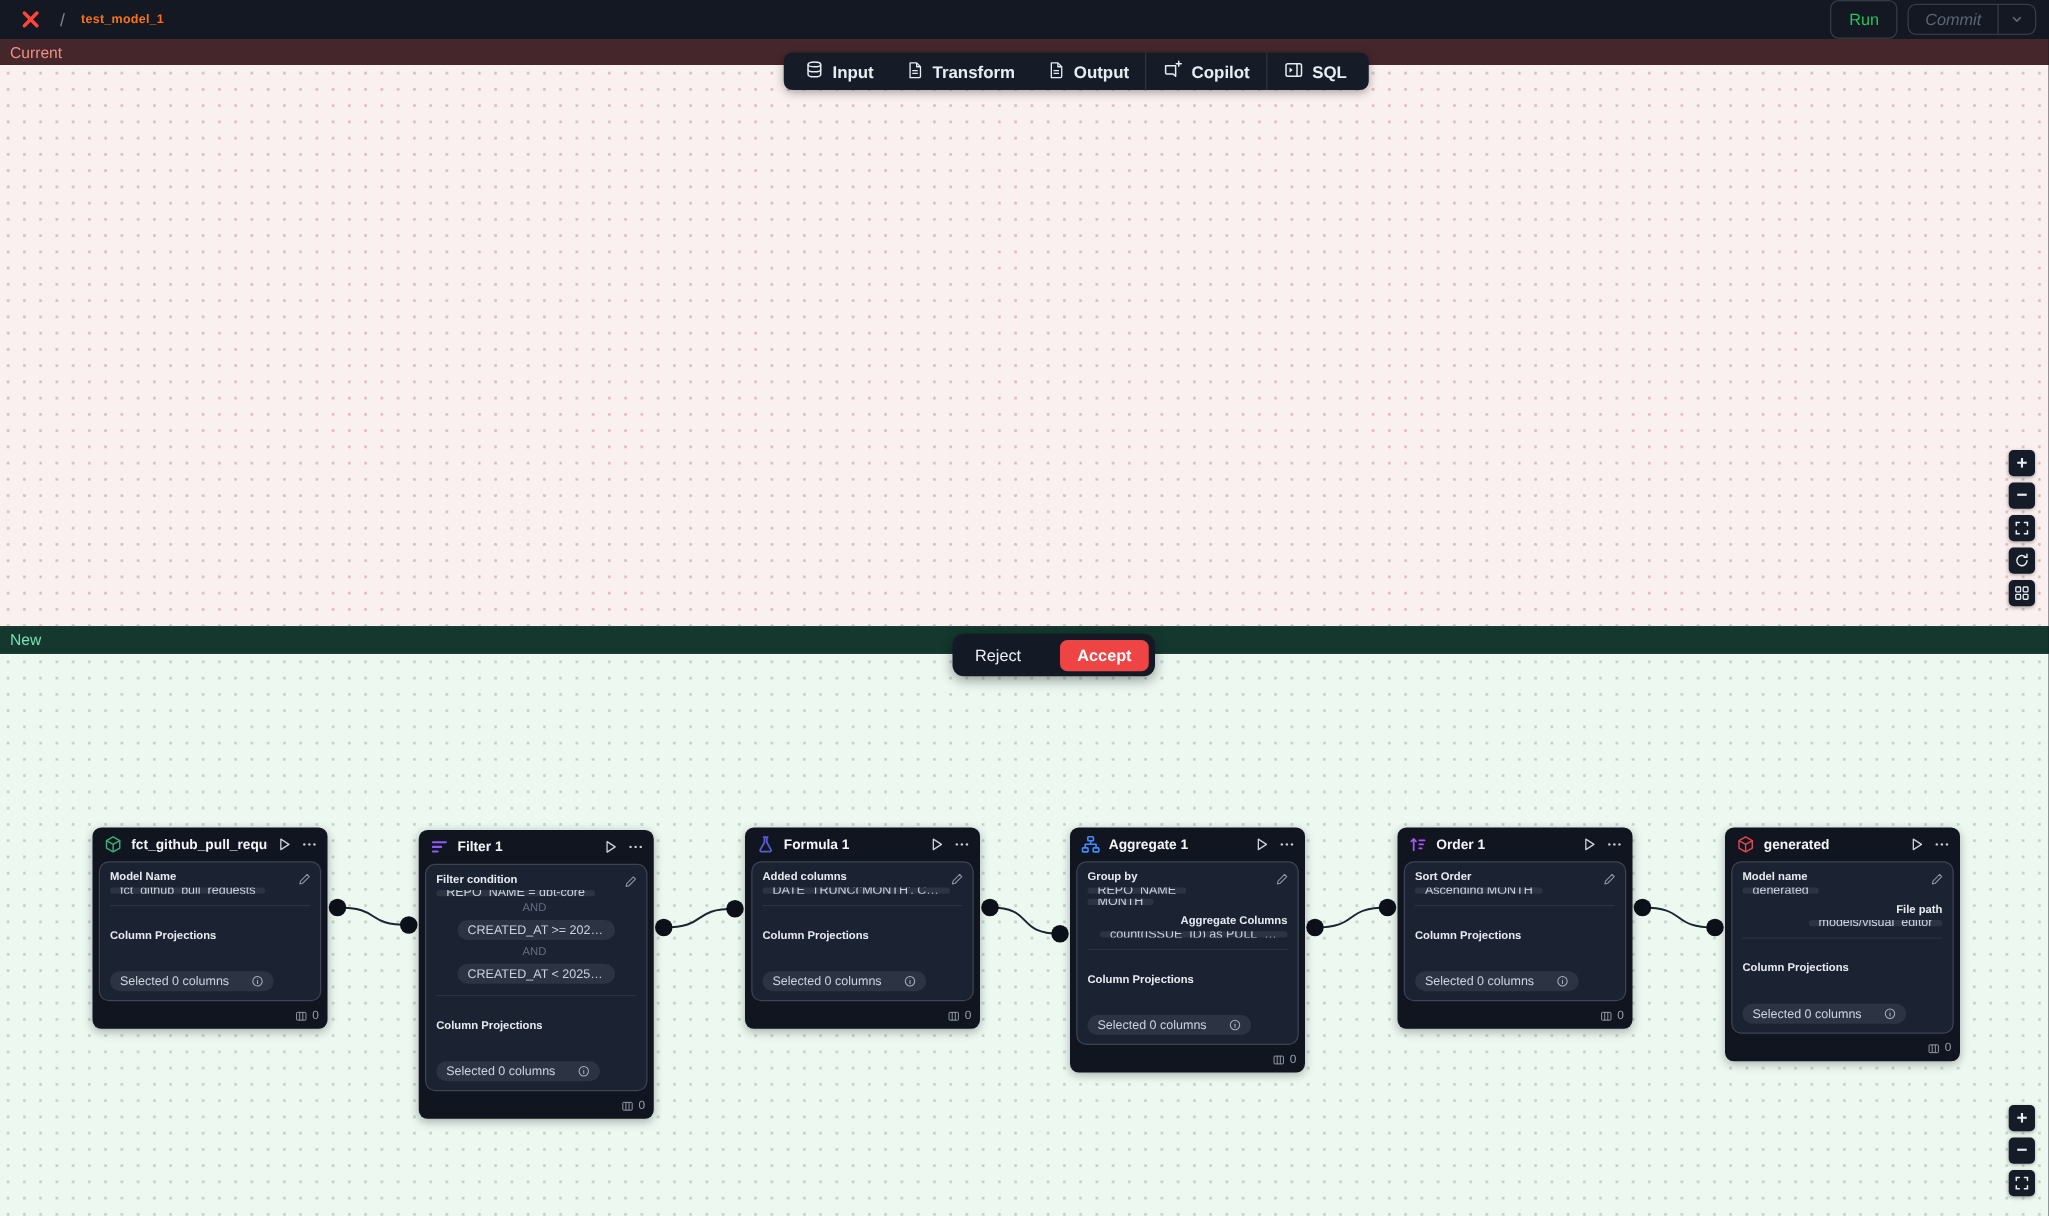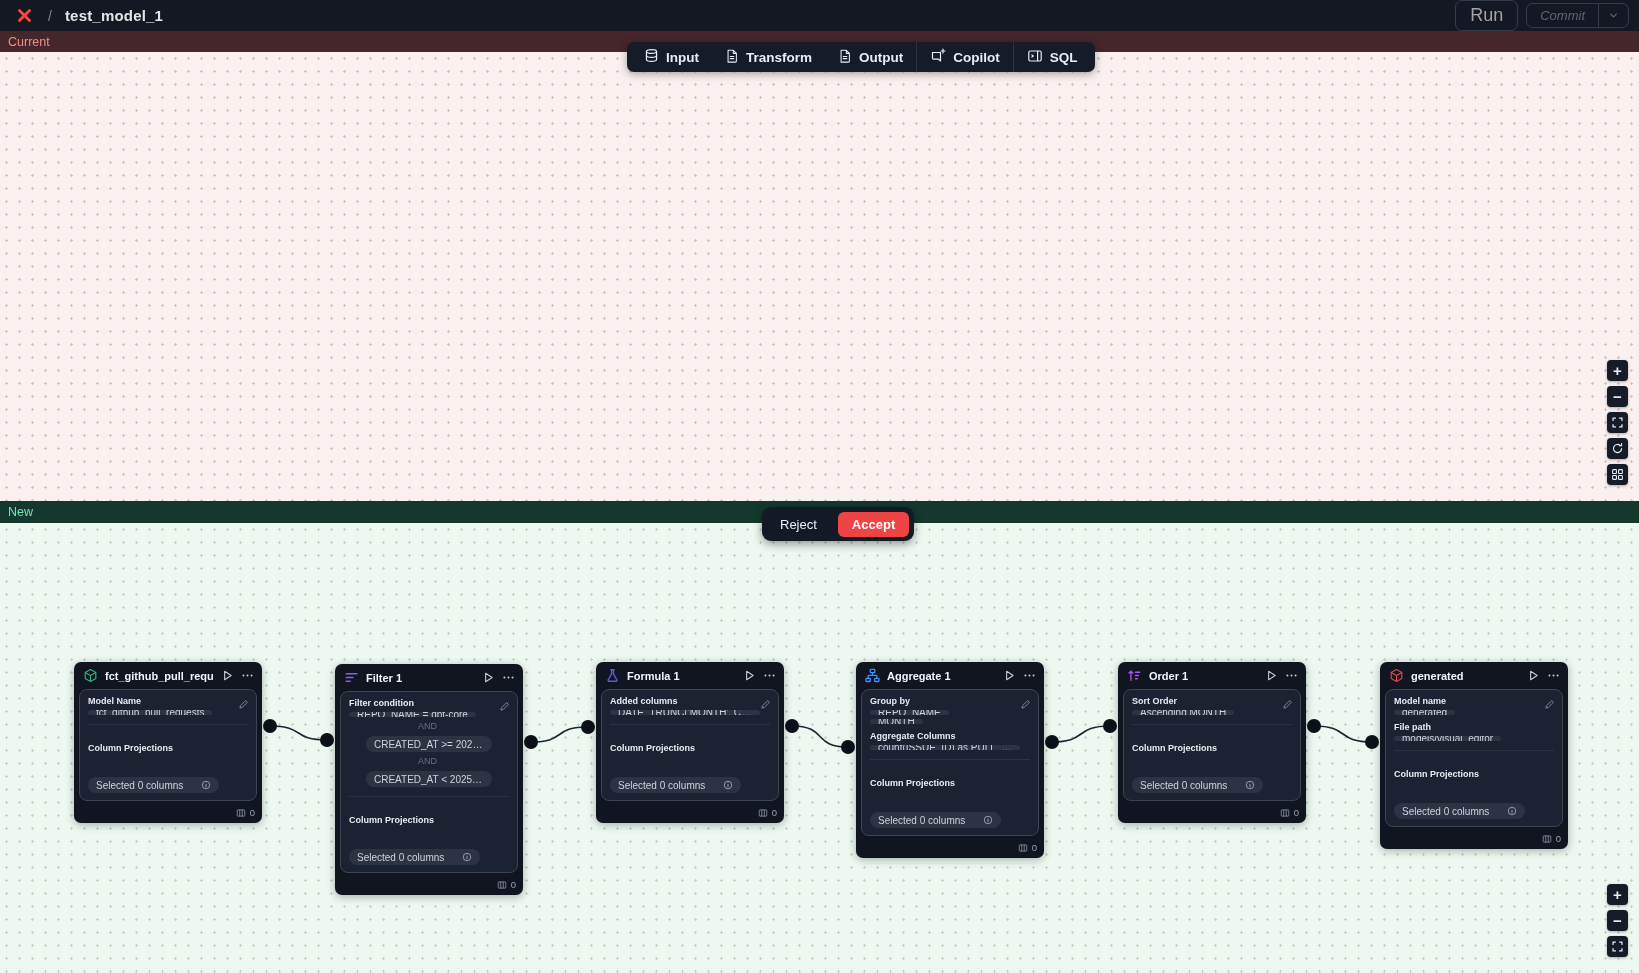--- a/index.html
+++ b/index.html
@@ -7,24 +7,24 @@
     width:1639px;height:973px;position:relative;overflow:hidden;
     background:#141822;font-family:"Liberation Sans",sans-serif;
     -webkit-font-smoothing:antialiased;
   }
 
   
   .topbar{position:absolute;left:0;top:0;width:100%;height:31px;display:flex;align-items:center;
     padding:0 10px;box-sizing:border-box;background:#141822;z-index:10;}
   .logo{width:17px;height:17px;margin-left:6px;display:flex;align-items:center;}
   .crumb-sep{color:#7d8594;font-size:14px;margin:0 13px 0 15px;}
-  .doc-title{color:#e5e5e5;font-weight:bold;font-size:15px;letter-spacing:.2px;}
+  .doc-title{color:#f97316;font-weight:bold;font-size:10px;letter-spacing:.2px;}
   .topbar-actions{margin-left:auto;display:flex;gap:8px;align-items:center;}
-  .btn-run{height:31px;border:1px solid #343c4b;color:#a3a3a3;background:transparent;
-    border-radius:7px;font-size:18px;padding:0 14px;font-family:inherit;}
+  .btn-run{height:31px;border:1px solid #343c4b;color:#22c55e;background:transparent;
+    border-radius:7px;font-size:13px;padding:0 14px;font-family:inherit;}
   .btn-commit{height:23px;display:flex;align-items:center;border:1px solid #343c4b;
     border-radius:7px;color:#5d6675;font-size:13px;overflow:hidden;font-style:italic;}
   .commit-label{padding:0 13px;}
   .commit-div{width:1px;align-self:stretch;background:#343c4b;}
   .commit-caret{padding:0 9px;display:flex;align-items:center;cursor:pointer;}
 
   
   .banner{position:absolute;left:0;width:100%;display:flex;align-items:center;
     padding:0 8px;box-sizing:border-box;font-size:12.5px;z-index:4;}
   .banner-current{top:31px;height:21px;background:#45262b;color:#ee9183;}
@@ -44,21 +44,21 @@
   .tb-item svg{flex:none;}
 
   
   .ctrl-stack{position:absolute;left:1607px;width:21px;display:flex;flex-direction:column;gap:5px;z-index:6;}
   .ctrl{width:21px;height:21px;background:#161c27;border-radius:4px;color:#e8ecf3;
     display:flex;align-items:center;justify-content:center;font-size:15px;font-weight:bold;
     box-shadow:0 1px 3px rgba(0,0,0,.3);cursor:pointer;line-height:1;}
 
   
   .review{position:absolute;left:762px;top:507px;height:34px;background:#141a25;border-radius:9px;
-    display:flex;align-items:center;padding:0 5px;gap:8px;z-index:8;box-shadow:0 3px 10px rgba(0,0,0,.4);}
+    display:flex;align-items:center;padding:0 5px;gap:18px;z-index:8;box-shadow:0 3px 10px rgba(0,0,0,.4);}
   .btn-reject{color:#eef1f6;font-size:13px;background:transparent;border:none;padding:5px 13px;
     font-family:inherit;cursor:pointer;}
   .btn-accept{color:#ffffff;font-size:13px;font-weight:700;background:#ef4444;border:none;
     border-radius:6px;padding:5px 14px;font-family:inherit;cursor:pointer;}
 
   
   .edges{position:absolute;left:0;top:0;width:1639px;height:973px;z-index:2;pointer-events:none;}
 
   
   .node{position:absolute;width:188px;background:#10151f;border-radius:7px;z-index:3;
@@ -71,21 +71,21 @@
     padding:6px 8px 7px;position:relative;}
   .lbl{font-size:9px;font-weight:700;color:#e8ecf2;display:block;}
   .pencil{position:absolute;top:6px;right:7px;color:#8a93a5;cursor:pointer;}
   .pill{display:inline-block;background:#2c3444;color:#ccd3df;font-size:10px;border-radius:9px;
     padding:2.5px 8px;margin-top:4px;max-width:150px;overflow:hidden;text-overflow:ellipsis;
     white-space:nowrap;vertical-align:top;box-sizing:border-box;}
   .pill-row{line-height:0;}
   .androw{display:flex;align-items:center;gap:5px;margin-top:4px;flex-direction:column;}
   .and{font-size:9px;color:#667084;width:22px;flex:none;}
   .androw .pill{margin-top:0;max-width:126px;}
-  .sec2{margin-top:7px;}
+  .sec2{margin-top:7px;text-align:right;}
   .proj{border-top:1px solid #2b3342;margin-top:9px;padding-top:18px;}
   .proj-pill{display:inline-flex;align-items:center;gap:18px;margin-top:24px;}
   .info-ic{display:flex;align-items:center;color:#aab2c0;}
   .node-footer{display:flex;justify-content:flex-end;align-items:center;gap:4px;
     padding:2px 7px 5px;color:#99a1b0;font-size:9.5px;}
 </style>
 </head>
 <body>
 
 <div class="topbar">

